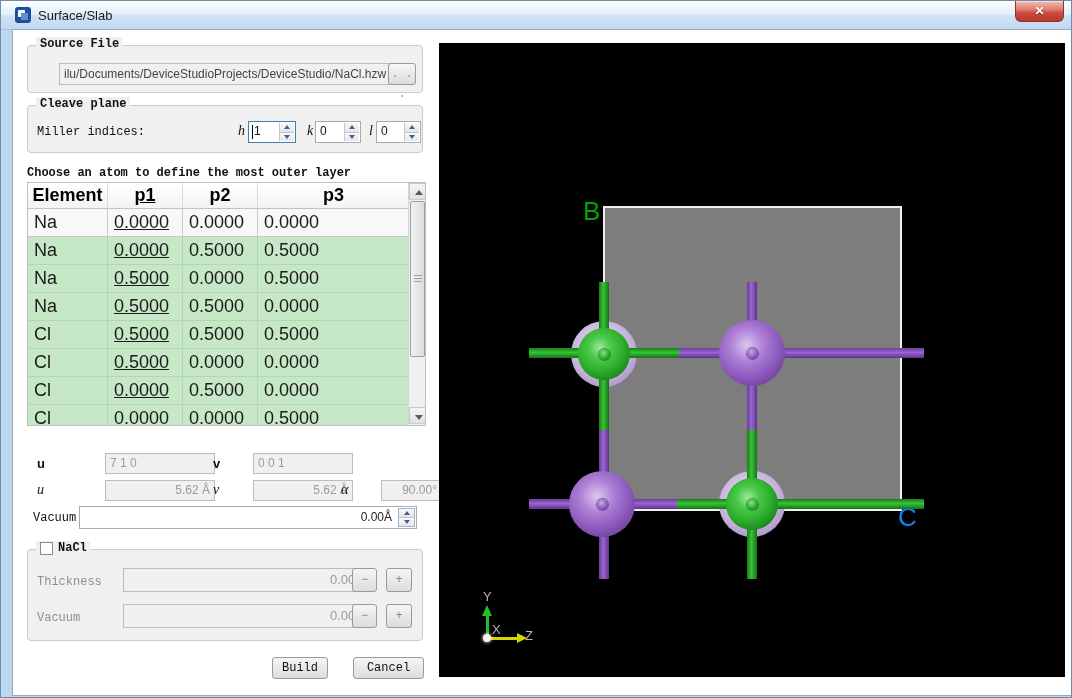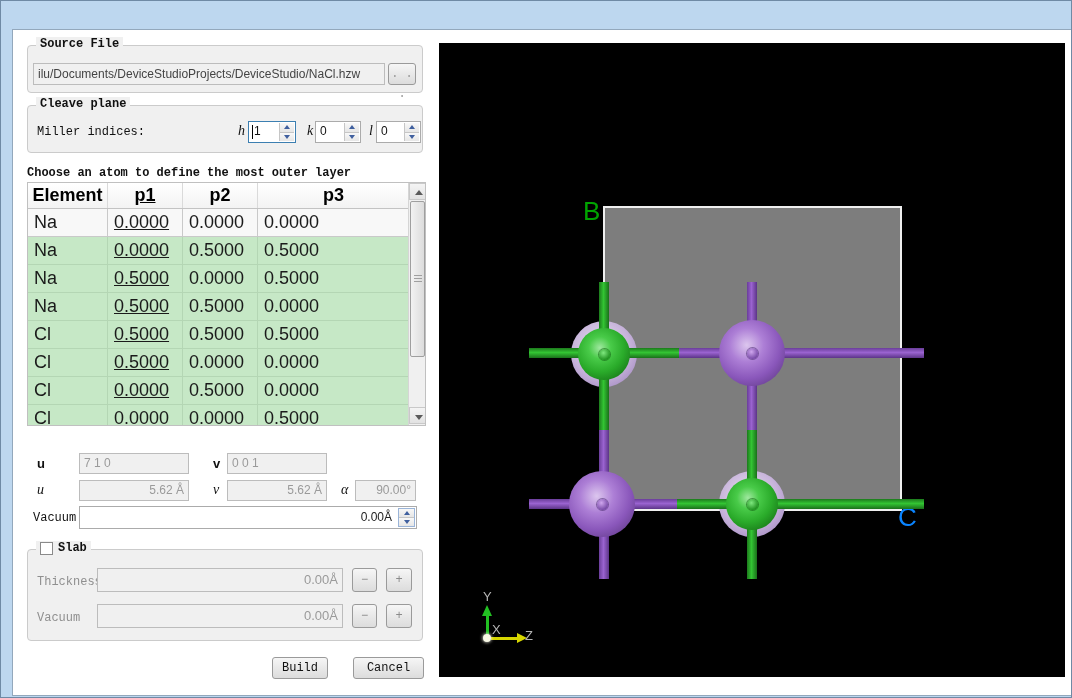--- a/index.html
+++ b/index.html
@@ -47,21 +47,21 @@
   }
   .lbl { font-family:"Liberation Mono",monospace; font-size:12px; color:#111; white-space:nowrap; }
   .lbl.dis { color:#8f8f8f; }
   .ital { font-family:"Liberation Serif",serif; font-style:italic; font-size:14px; color:#111; }
   .boldlbl { font-family:"Liberation Sans",sans-serif; font-weight:bold; font-size:13px; color:#111; }
   .field {
     position:absolute; border:1px solid #ababab; background:#fff;
     font-family:"Liberation Sans",sans-serif; font-size:12px; color:#222;
     line-height:19px; padding:0 4px; overflow:hidden; white-space:nowrap;
   }
-  .field.dis { background:#f0f0f0; border-color:#bcbcbc; color:#9a9a9a; }
+  .field.dis { background:#f0f0f0; border-color:#bcbcbc; color:#9a9a9a;margin-left:26px; }
   .field.rt { text-align:right; }
   .btn {
     position:absolute; border:1px solid #9a9a9a; border-radius:3px;
     background:linear-gradient(#f6f6f6,#eaeaea 45%,#dcdcdc);
     font-family:"Liberation Mono",monospace; font-size:12px; color:#111;
     text-align:center; cursor:default;
   }
   .btn.dim { color:#8a8a8a; }
   
   .spinbox { position:absolute; background:#fff; border:1px solid #ababab; }
@@ -125,20 +125,25 @@
   #y-head { position:absolute; left:43px; top:562px; border-left:5px solid transparent; border-right:5px solid transparent; border-bottom:11px solid #22c022; }
   #z-shaft { position:absolute; left:52px; top:594px; width:26px; height:3px; background:#d6d600; }
   #z-head { position:absolute; left:78px; top:590px; border-top:5px solid transparent; border-bottom:5px solid transparent; border-left:10px solid #d6d600; }
   #origin-dot { position:absolute; left:44px; top:591px; width:8px; height:8px; border-radius:50%; background:#f8f8e6; box-shadow:0 0 3px 1px rgba(255,255,240,.6); }
 </style>
 </head>
 <body>
 
 <div id="window">
 
+  <div id="titlebar">
+    <div id="app-icon"></div>
+    <div id="title-text">Surface/Slab</div>
+    <div id="close-btn">✕</div>
+  </div>
 
   <div id="client">
 
     <div class="group" style="left:14px; top:15px; width:396px; height:48px;">
       <span class="group-title">Source File</span>
     </div>
     <div class="field dis mono" style="left:20px; top:33px; width:352px; height:22px; line-height:20px; color:#444;">ilu/Documents/DeviceStudioProjects/DeviceStudio/NaCl.hzw</div>
     <div class="btn" style="left:375px; top:33px; width:28px; height:22px; line-height:20px; color:#9a9a9a;">. . .</div>
 
     <div class="group" style="left:14px; top:75px; width:396px; height:48px;">
@@ -272,21 +277,21 @@
           <i class="tri-up"></i>
         </span>
         <span class="sb">
           <i class="tri-dn"></i>
         </span>
       </div>
 
     <div class="group" style="left:14px; top:519px; width:396px; height:92px;">
       <span class="group-title" style="display:flex; align-items:center; gap:5px;">
         <span class="checkbox" style="position:static;"></span>
-        <span>Slab</span>
+        <span>NaCl</span>
       </span>
     </div>
     <div class="lbl dis abs" style="left:24px; top:545px;">Thickness</div>
     <div class="field dis rt" style="left:84px; top:538px; width:246px; height:24px; line-height:22px; font-size:13px;">0.00Å</div>
     <div class="btn dim" style="left:339px; top:538px; width:25px; height:24px; line-height:22px;">−</div>
     <div class="btn dim" style="left:373px; top:538px; width:26px; height:24px; line-height:22px;">+</div>
     <div class="lbl dis abs" style="left:24px; top:581px;">Vacuum</div>
     <div class="field dis rt" style="left:84px; top:574px; width:246px; height:24px; line-height:22px; font-size:13px;">0.00Å</div>
     <div class="btn dim" style="left:339px; top:574px; width:25px; height:24px; line-height:22px;">−</div>
     <div class="btn dim" style="left:373px; top:574px; width:26px; height:24px; line-height:22px;">+</div>

